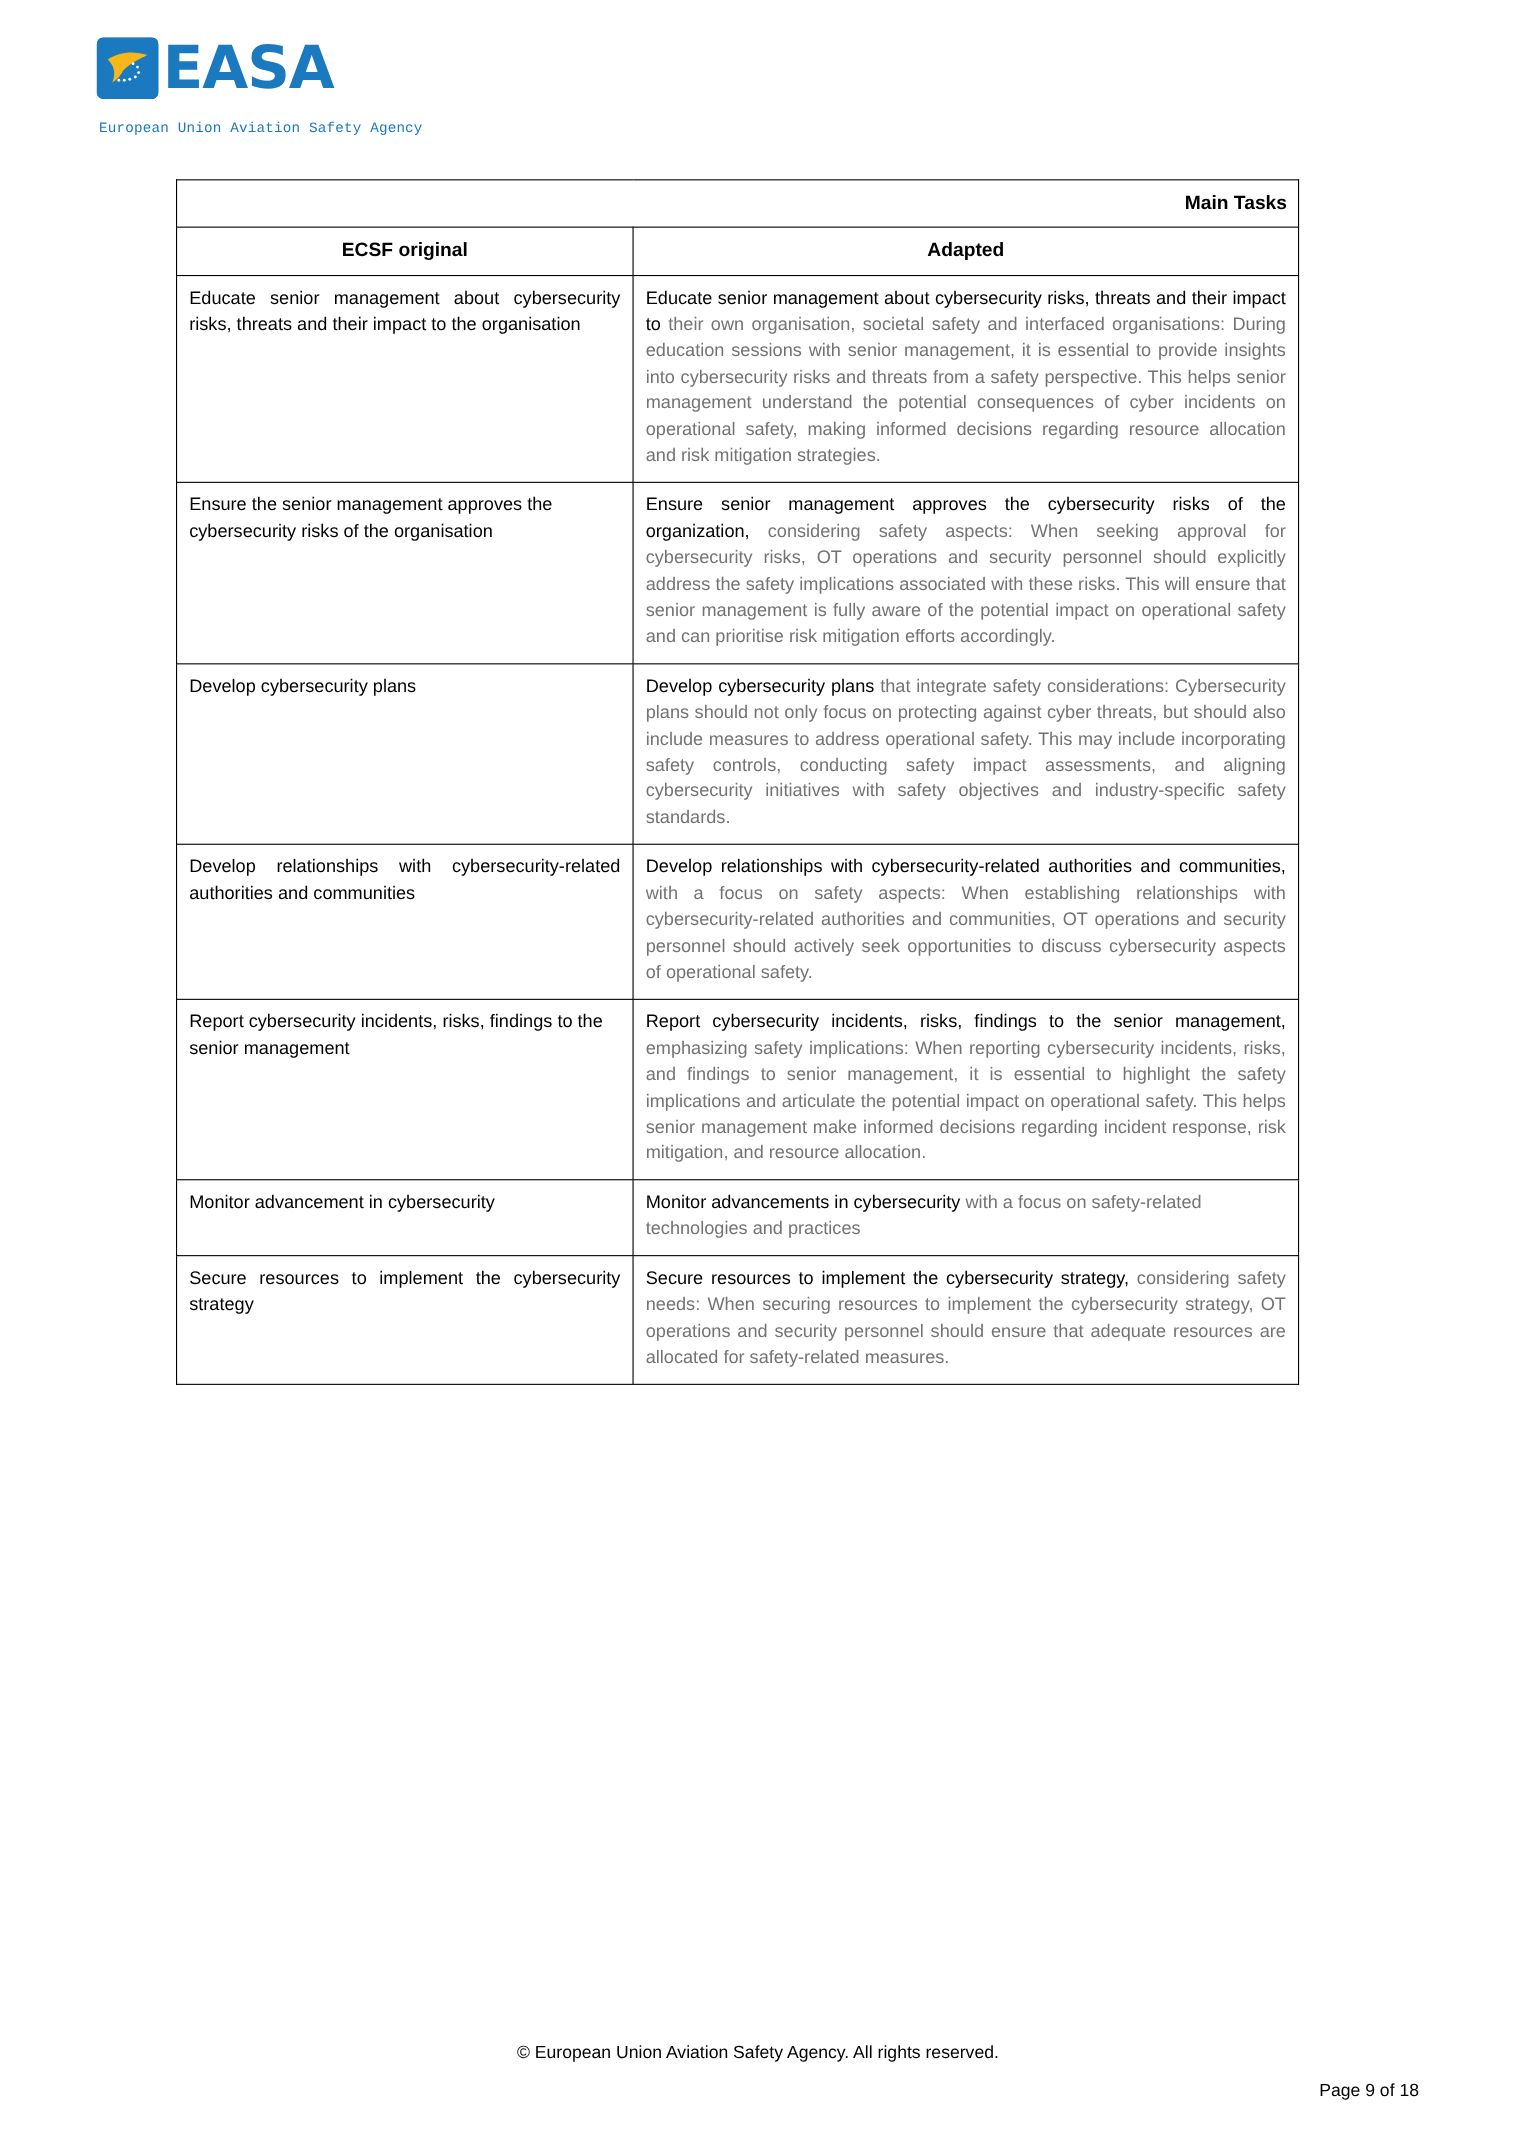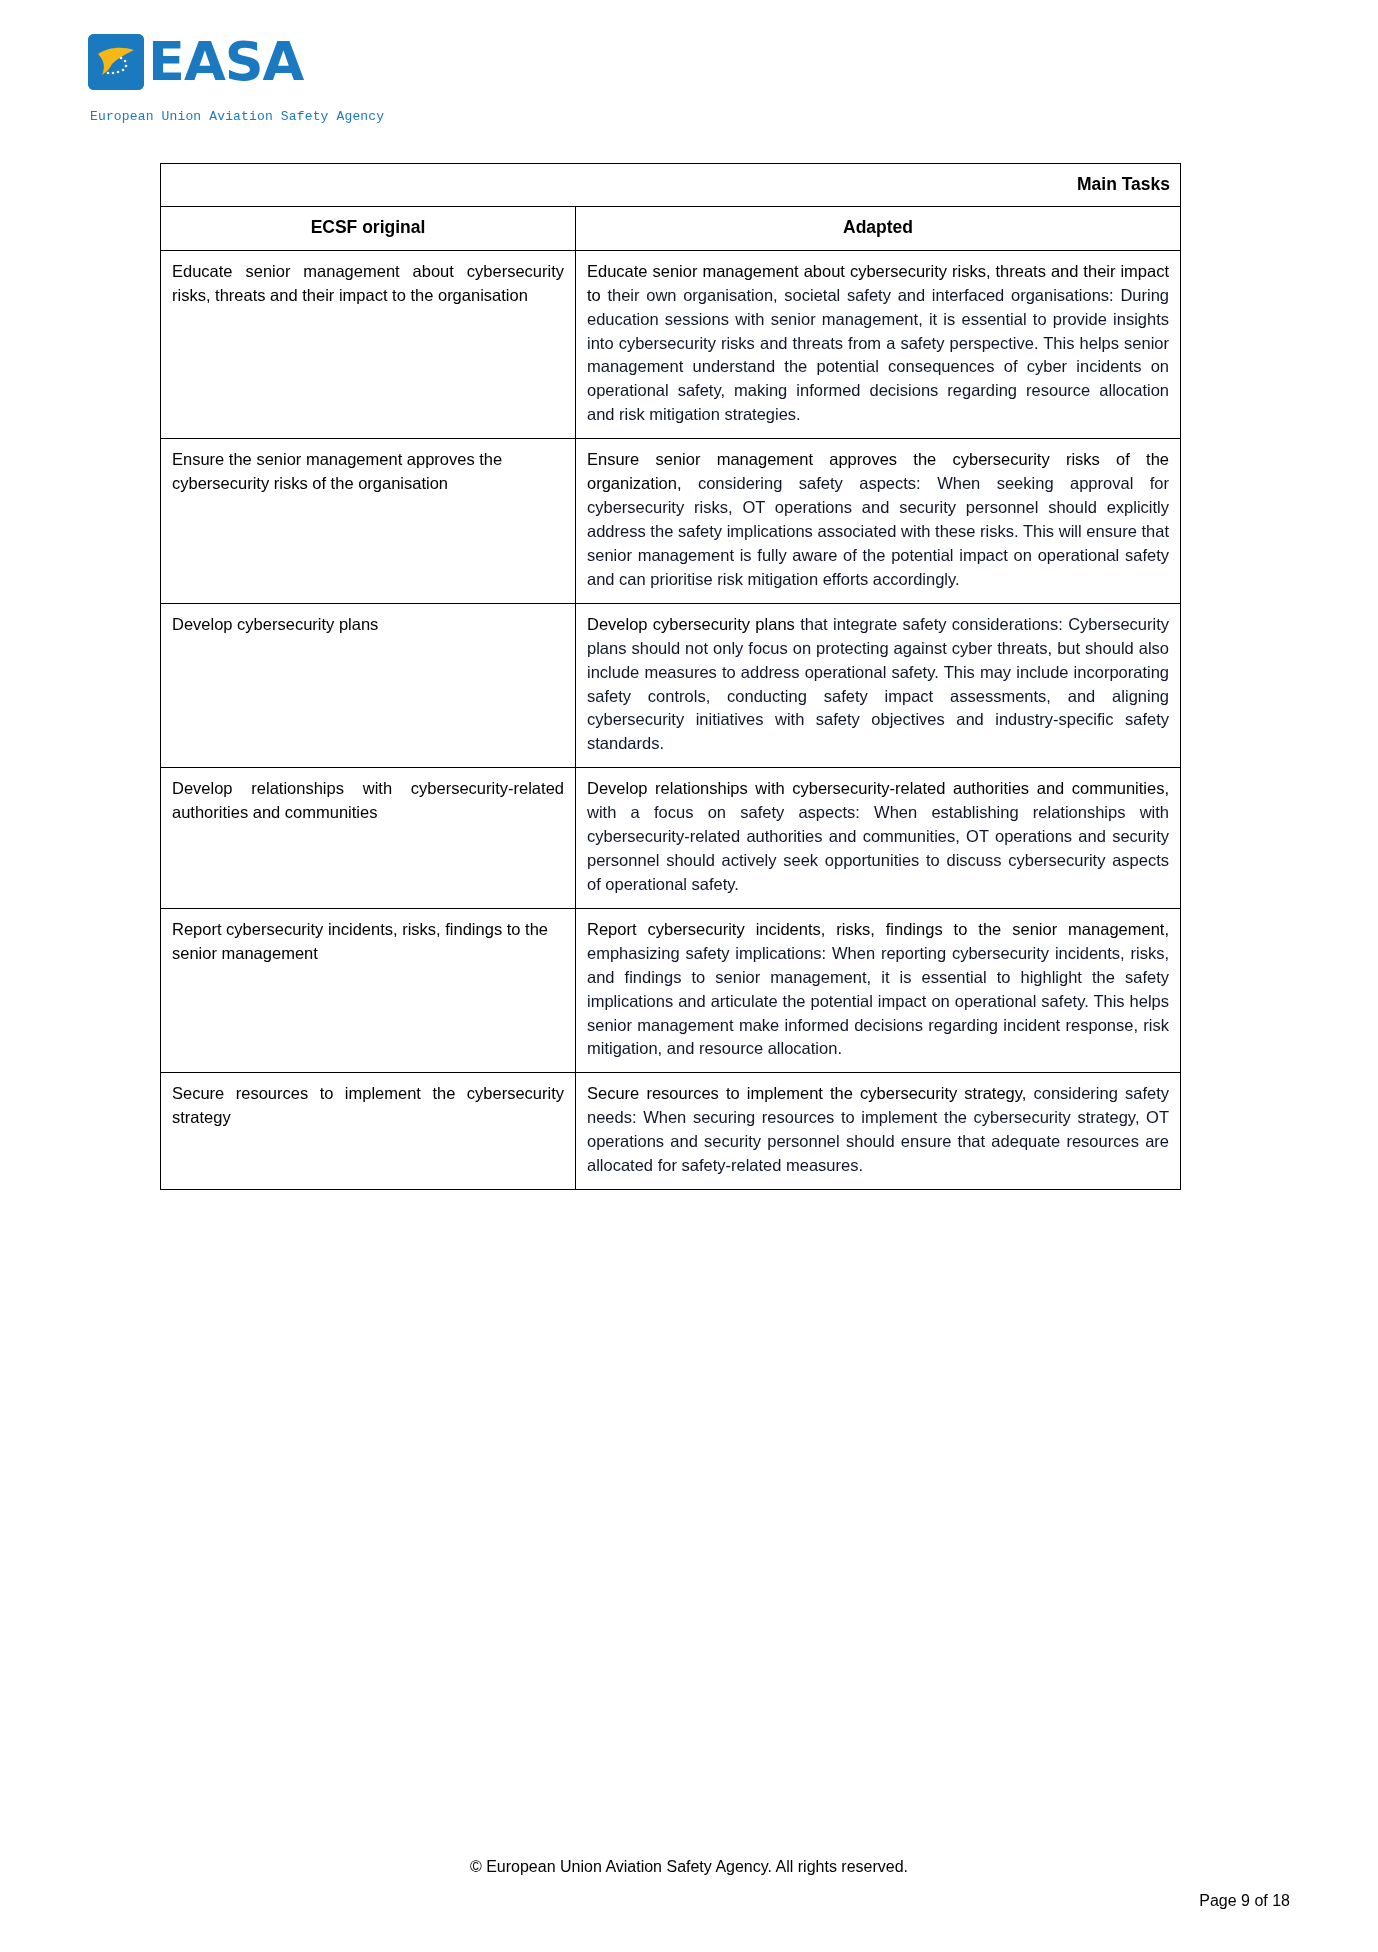--- a/index.html
+++ b/index.html
@@ -95,21 +95,21 @@
   .col-left  { width: 415px; }
   .col-right { width: 605px; }
 
   .cell-para {
     margin: 0;
     text-align: justify;
     text-justify: inter-word;
     hyphens: none;
   }
   .cell-para.noj { text-align: left; }
-  .hl { color: #0f172a; }
+  .hl { color: #737373; }
 
   
   .footer {
     position: absolute;
     left: 0;
     top: 1852px;
     width: 1378px;
     text-align: center;
     font-family: "Liberation Sans", sans-serif;
     font-size: 16px;
@@ -205,20 +205,28 @@
 
       <tr>
         <td>
           <p class="cell-para noj">Report cybersecurity incidents, risks, findings to the senior management</p>
         </td>
         <td>
           <p class="cell-para"><span>Report cybersecurity incidents, risks, findings to the senior management, </span><span class="hl">emphasizing safety implications: When reporting cybersecurity incidents, risks, and findings to senior management, it is essential to highlight the safety implications and articulate the potential impact on operational safety. This helps senior management make informed decisions regarding incident response, risk mitigation, and resource allocation.</span></p>
         </td>
       </tr>
 
+      <tr>
+        <td>
+          <p class="cell-para noj">Monitor advancement in cybersecurity</p>
+        </td>
+        <td>
+          <p class="cell-para noj"><span>Monitor advancements in cybersecurity </span><span class="hl">with a focus on safety-related technologies and practices</span></p>
+        </td>
+      </tr>
 
       <tr>
         <td>
           <p class="cell-para">Secure resources to implement the cybersecurity strategy</p>
         </td>
         <td>
           <p class="cell-para"><span>Secure resources to implement the cybersecurity strategy, </span><span class="hl">considering safety needs: When securing resources to implement the cybersecurity strategy, OT operations and security personnel should ensure that adequate resources are allocated for safety-related measures.</span></p>
         </td>
       </tr>
     </tbody>

